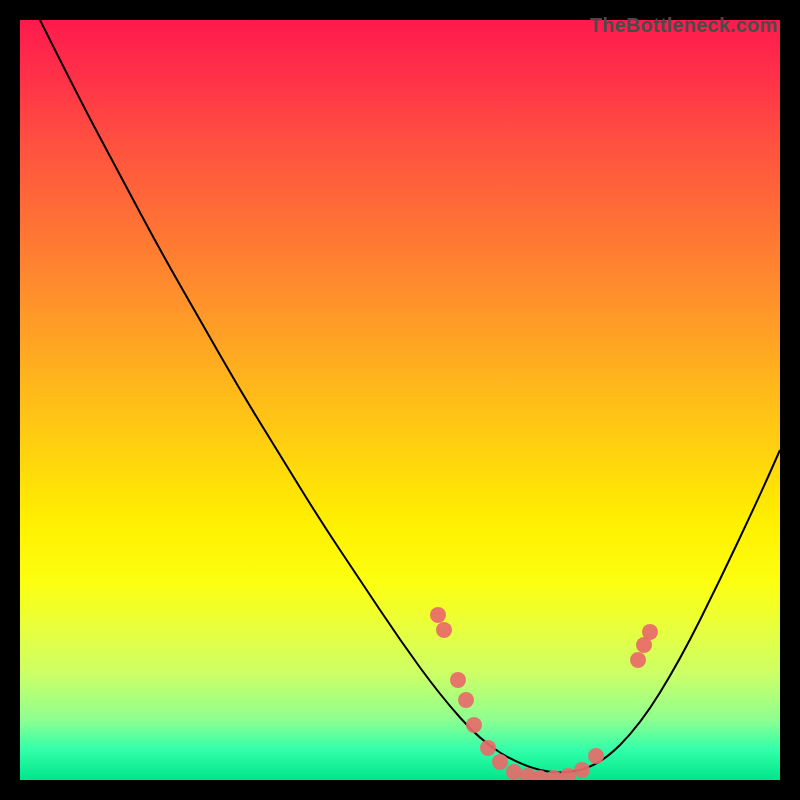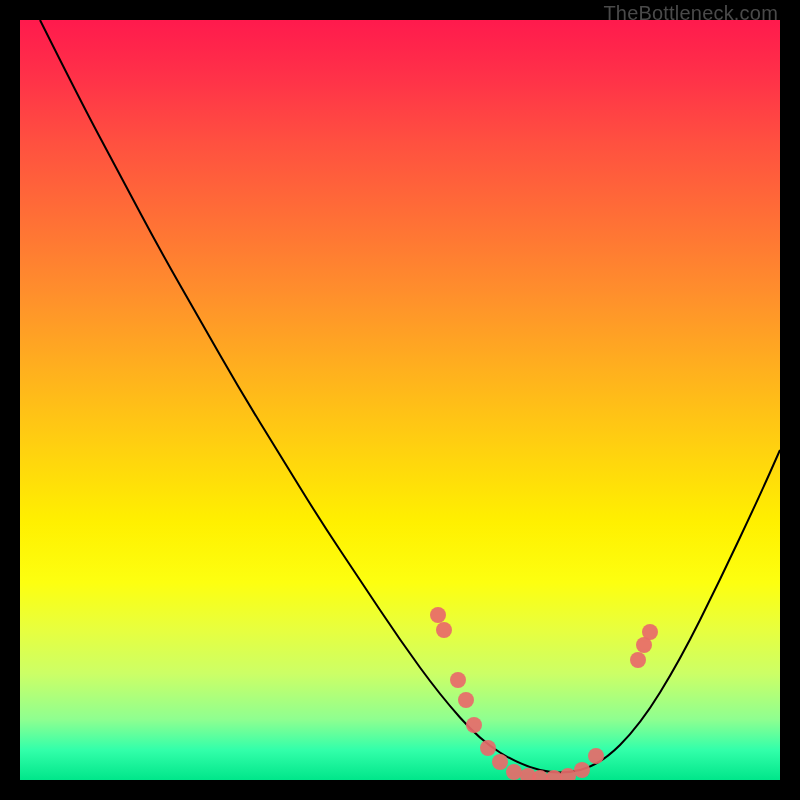--- a/index.html
+++ b/index.html
@@ -29,25 +29,25 @@
       #fdff10 74%,
       #e8ff3d 80%,
       #ccff66 86%,
       #8fff90 92%,
       #33ffaa 96%,
       #00e68a 100%
     );
   }
   .watermark {
     position: absolute;
-    top: 2px;
+    top: 14px;
     right: 22px;
     color: #4a4a4a;
     font-size: 20px;
-    font-weight: 400;
+    font-weight: 700;
     letter-spacing: 0.2px;
     z-index: 5;
   }
   svg.plot {
     position: absolute;
     left: 20px;
     top: 20px;
     width: 760px;
     height: 760px;
   }

